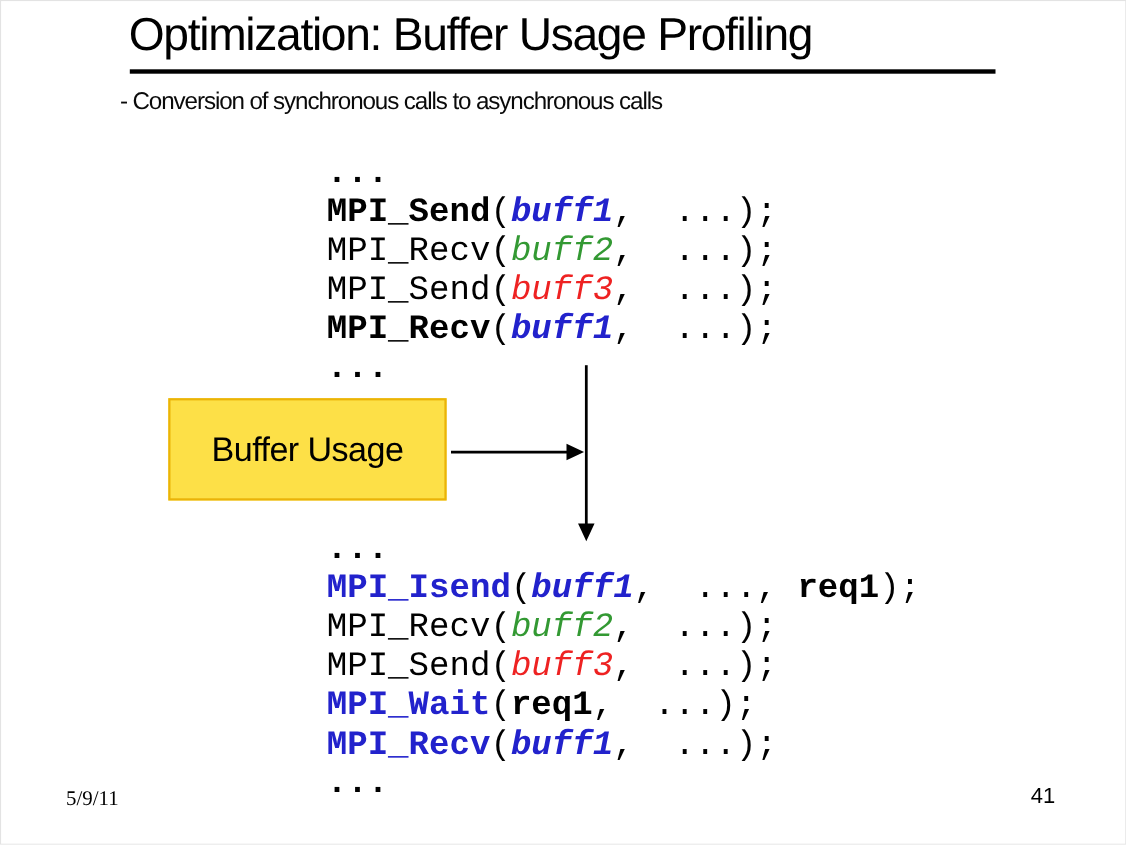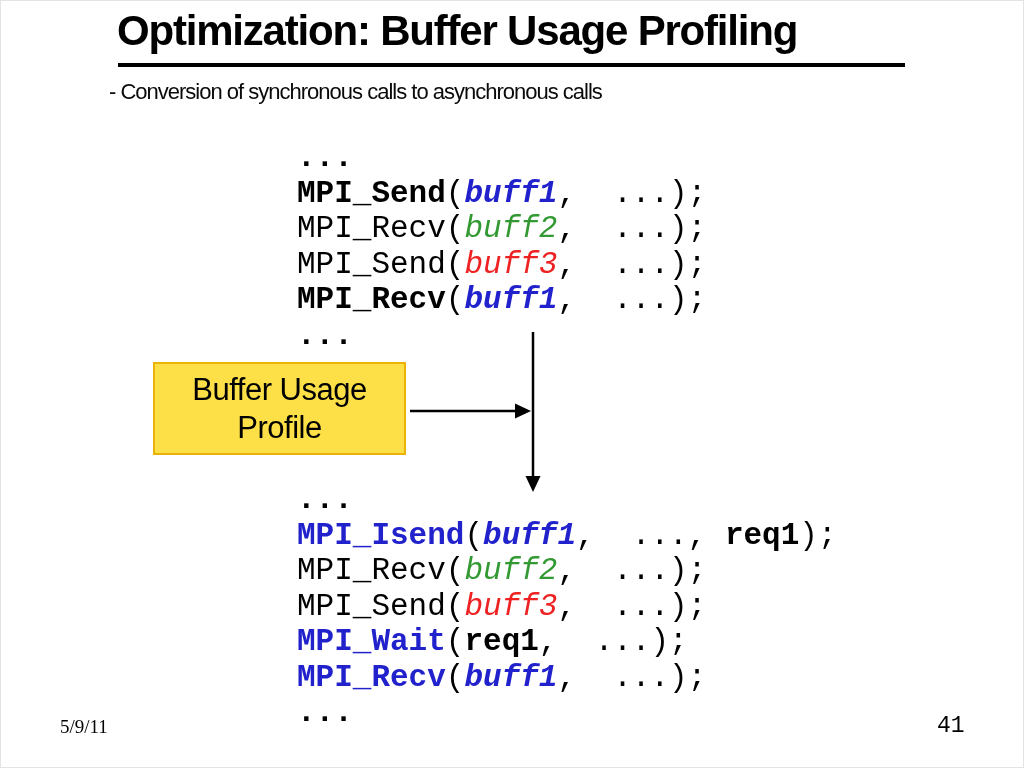--- a/index.html
+++ b/index.html
@@ -9,21 +9,21 @@
     font-family:"Liberation Sans", sans-serif;
     color:#000;
   }
   .page {
     position:absolute; inset:0;
     border:1px solid #e3e3e3;
     box-sizing:border-box;
   }
   .title {
     position:absolute; left:117px; top:7px;
-    font-size:42px; font-weight:bold; letter-spacing:-1.2px;
+    font-size:42px; font-weight:normal; letter-spacing:-1.2px;
     white-space:nowrap; color:#000;
   }
   .title-rule {
     position:absolute; left:118px; top:63px;
     width:787px; height:4px; background:#000;
   }
   .subtitle {
     position:absolute; left:109px; top:79px;
     font-size:22px; letter-spacing:-1px; white-space:nowrap; color:#0a0a0a;
   }
@@ -50,21 +50,21 @@
     position:absolute; left:0; top:0;
     width:1024px; height:768px;
     pointer-events:none;
   }
   .footer-date {
     position:absolute; left:60px; top:716px;
     font-family:"Liberation Serif", serif; font-size:19px;
   }
   .footer-page {
     position:absolute; left:937px; top:713px;
-    font-family:Liberation Mono, monospace; font-size:23px;
+    font-family:Liberation Sans, sans-serif; font-size:20px;
   }
 </style>
 </head>
 <body>
 
 <div class="page"></div>
 
 <div class="title">Optimization: Buffer Usage Profiling</div>
 <div class="title-rule"></div>
 <div class="subtitle">- Conversion of synchronous calls to asynchronous calls</div>
@@ -77,19 +77,18 @@
     <polygon points="533,492 525.5,476 540.5,476" fill="#000"></polygon>
   </g>
   <g>
     <line x1="410" y1="411" x2="518" y2="411" stroke="#000" stroke-width="2.5"></line>
     <polygon points="531,411 515,403.5 515,418.5" fill="#000"></polygon>
   </g>
 </svg>
 
 <div class="flow-box">
   <div>Buffer Usage</div>
-  <div>Profile</div>
 </div>
 
 <div id="code-after" class="code"><div><span class="seg b" style="color: rgb(0, 0, 0);">...</span></div><div><span class="seg b" style="color: rgb(34, 34, 204);">MPI_Isend</span><span class="seg" style="color: rgb(0, 0, 0);">(</span><span class="seg b i" style="color: rgb(34, 34, 204);">buff1</span><span class="seg" style="color: rgb(0, 0, 0);">,  ..., </span><span class="seg b" style="color: rgb(0, 0, 0);">req1</span><span class="seg" style="color: rgb(0, 0, 0);">);</span></div><div><span class="seg" style="color: rgb(0, 0, 0);">MPI_Recv</span><span class="seg" style="color: rgb(0, 0, 0);">(</span><span class="seg i" style="color: rgb(51, 153, 51);">buff2</span><span class="seg" style="color: rgb(0, 0, 0);">,  ...);</span></div><div><span class="seg" style="color: rgb(0, 0, 0);">MPI_Send</span><span class="seg" style="color: rgb(0, 0, 0);">(</span><span class="seg i" style="color: rgb(238, 34, 34);">buff3</span><span class="seg" style="color: rgb(0, 0, 0);">,  ...);</span></div><div><span class="seg b" style="color: rgb(34, 34, 204);">MPI_Wait</span><span class="seg" style="color: rgb(0, 0, 0);">(</span><span class="seg b" style="color: rgb(0, 0, 0);">req1</span><span class="seg" style="color: rgb(0, 0, 0);">,  ...);</span></div><div><span class="seg b" style="color: rgb(34, 34, 204);">MPI_Recv</span><span class="seg" style="color: rgb(0, 0, 0);">(</span><span class="seg b i" style="color: rgb(34, 34, 204);">buff1</span><span class="seg" style="color: rgb(0, 0, 0);">,  ...);</span></div><div><span class="seg b" style="color: rgb(0, 0, 0);">...</span></div></div>
 
 <div class="footer-date">5/9/11</div>
 <div class="footer-page">41</div>
 
 </body></html>

